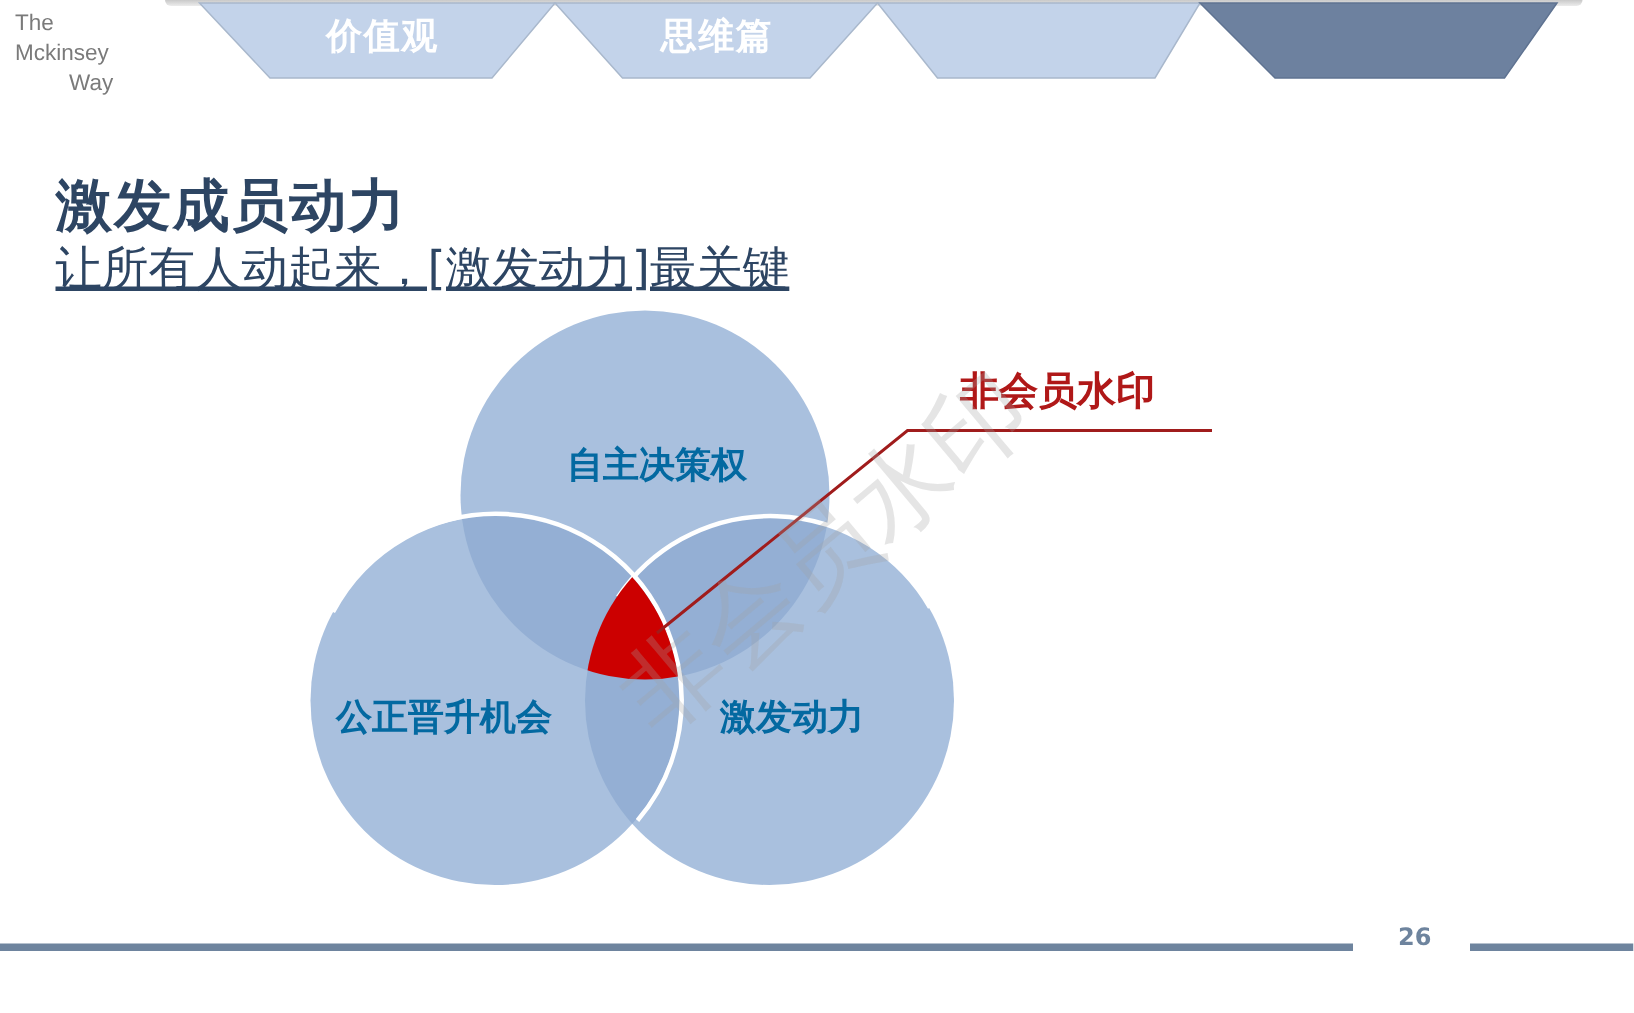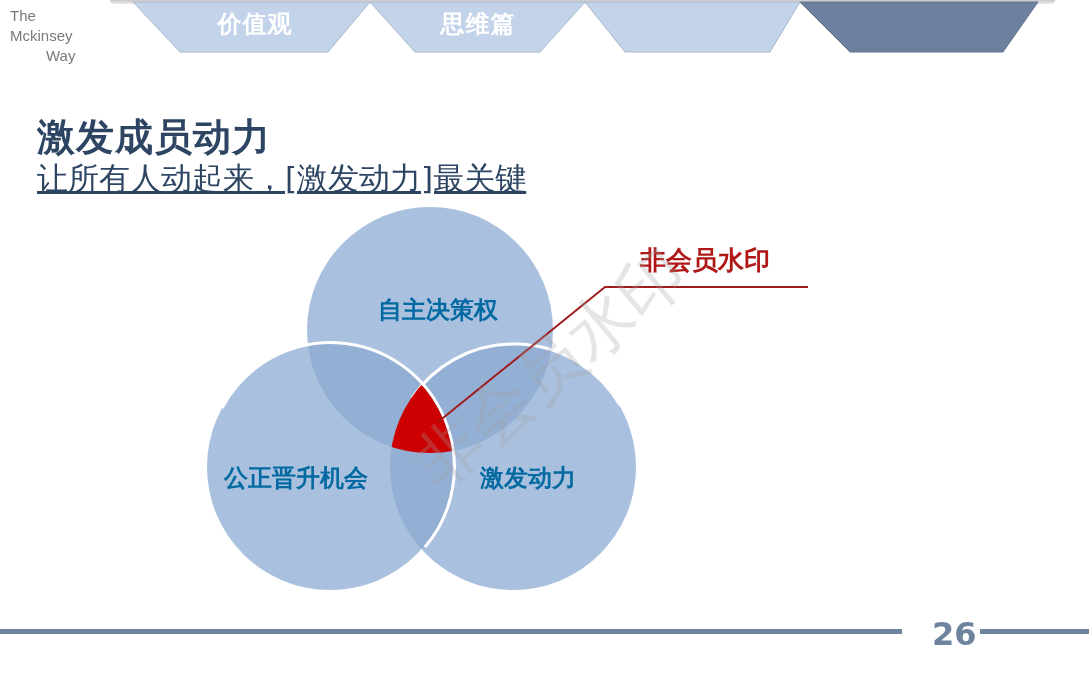--- a/index.html
+++ b/index.html
@@ -42,22 +42,22 @@
       position: absolute; left: 640px; top: 243px;
       font-size: 26px; font-weight: bold; color: #b01818;
     }
     .footer-line-left {
       position: absolute; left: 0; top: 629px; width: 902px; height: 5px; background: #6e849e;
     }
     .footer-line-right {
       position: absolute; left: 980px; top: 629px; width: 109px; height: 5px; background: #6e849e;
     }
     .page-number {
-      position: absolute; left: 932px; top: 615px; width: 44px; text-align: right;
-      font-size: 32px; font-weight: bold; color: #6e849e;
+      position: absolute; left: 932px; top: 615px; width: 44px; text-align: left;
+      font-size: 16px; font-weight: bold; color: #6e849e;
     }
     .watermark {
       position: absolute; left: 370px; top: 290px;
       font-size: 66px; color: rgba(160,160,160,0.28);
       transform: rotate(-40deg); transform-origin: left top;
       white-space: nowrap; pointer-events: none;
       font-weight: 300;
     }
   </style>
 </head>

